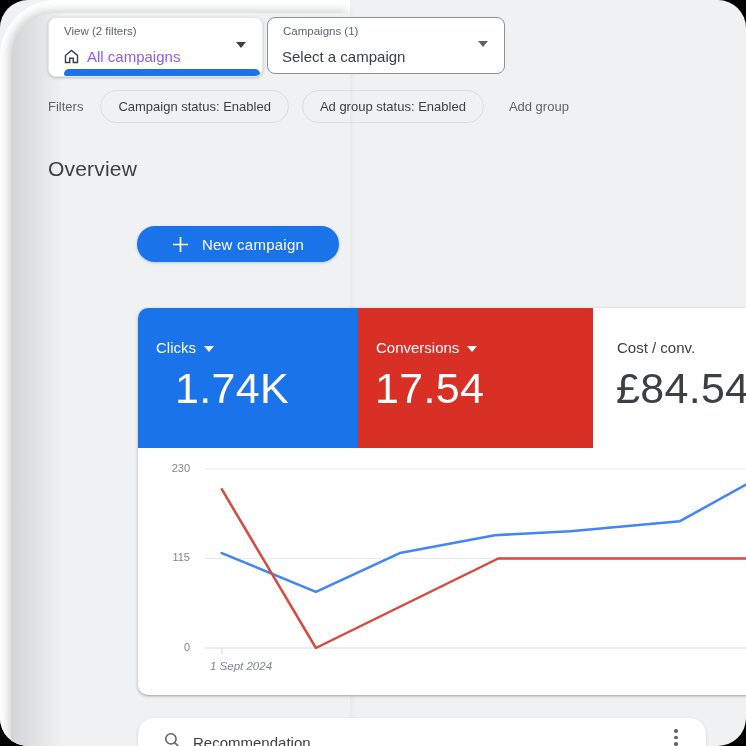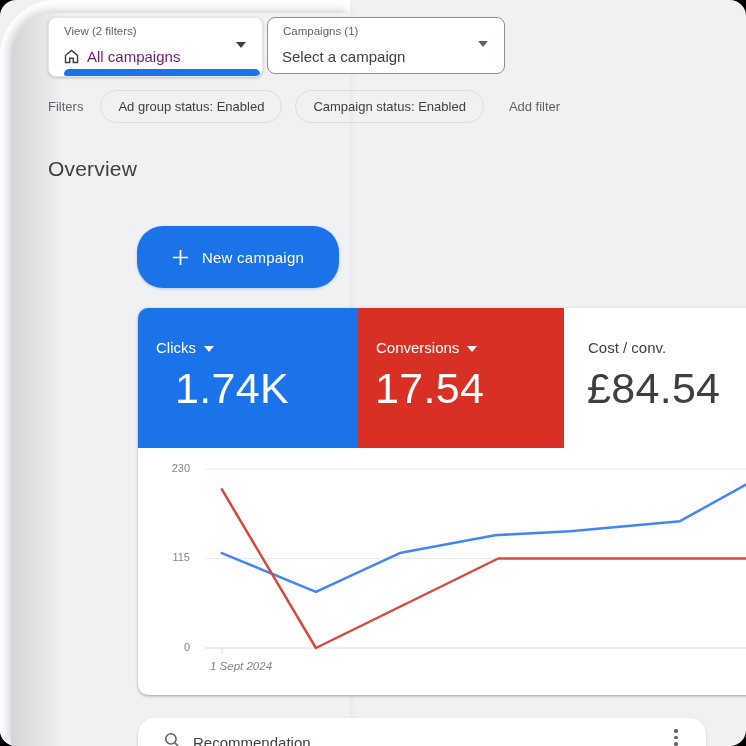--- a/index.html
+++ b/index.html
@@ -1,18 +1,18 @@
 <!DOCTYPE html>
 <html><head>
 <meta charset="utf-8">
 <style>
   * { margin:0; padding:0; box-sizing:border-box; }
   html,body { width:746px; height:746px; background:#000; overflow:hidden;
               font-family:"Liberation Sans", sans-serif; }
-  #panel { position:absolute; inset:0; background:#f0f1f3; border-radius:16px;
+  #panel { position:absolute; inset:0; background:#f0f1f3; border-radius:28px;
            overflow:hidden; }
 
   
   .white-corner { position:absolute; left:0; top:0; width:350px; height:746px;
                   background:#fff; border-top-left-radius:56px; }
   .gray-cover   { position:absolute; left:11px; top:13px; width:339px; height:733px;
                   background:#f0f1f3; border-top-left-radius:44px;
                   box-shadow:-3px -3px 9px rgba(60,64,67,.22); }
   .left-shade   { position:absolute; left:11px; top:13px; width:52px; height:733px;
                   border-top-left-radius:44px;
@@ -20,53 +20,53 @@
 
   .layer { position:absolute; left:0; top:0; width:746px; height:746px; }
 
   
   .sel-box { position:absolute; background:#fff; border-radius:8px; overflow:hidden; }
   .sel-view { left:48px; top:17px; width:215px; height:60px;
               border:1px solid #e4e6e8; box-shadow:0 1px 3px rgba(60,64,67,.28); }
   .sel-camp { left:267px; top:17px; width:238px; height:57px; border:1.5px solid #8a9097; }
   .sel-label { position:absolute; left:15px; top:7px; font-size:11.5px; color:#5f6368; }
   .sel-value-row { position:absolute; left:14px; top:30px; display:flex; align-items:center; gap:7px; }
-  .sel-value { font-size:15px; font-weight:500; color:#701a75; }
+  .sel-value { font-size:15px; font-weight:500; color:#8b5cf6; }
   .sel-camp .sel-value { color:#3c4043; }
   .caret { width:0; height:0; border-left:5px solid transparent; border-right:5px solid transparent;
            border-top:6px solid #5f6368; }
   .sel-caret { position:absolute; right:16px; top:42%; }
   .blue-underline { position:absolute; left:15px; right:2px; bottom:0; height:7px;
                     background:#1a73e8; border-radius:5px 5px 2px 2px; }
 
   
   .filters-row { position:absolute; left:48px; top:90px; display:flex; align-items:center; }
   .filters-label { font-size:13px; color:#5f6368; margin-right:17px; }
   .chip { height:33px; border:1px solid #dadce0; border-radius:17px; display:flex;
           align-items:center; padding:0 17px; font-size:13px; color:#3c4043;
           margin-right:13px; background:transparent; }
   .add-filter { font-size:13px; color:#5f6368; margin-left:12px; }
 
   .page-title { position:absolute; left:48px; top:157px; font-size:21px; color:#3c4043; letter-spacing:.2px; }
 
   
-  .new-campaign { position:absolute; left:137px; top:226px; width:202px; height:62px;
+  .new-campaign { position:absolute; left:137px; top:226px; width:202px; height:36px;
                   background:#1a73e8; border-radius:26px; display:flex; align-items:center;
                   justify-content:center; gap:13px; box-shadow:0 1px 3px rgba(26,115,232,.3); }
   .new-campaign span.txt { color:#fff; font-size:15px; font-weight:500; letter-spacing:.25px; }
 
   
   .overview-card { position:absolute; left:138px; top:308px; right:-30px; height:387px;
                    background:#fff; border-radius:10px;
                    box-shadow:0 1px 2px rgba(60,64,67,.3), 0 1px 3px 1px rgba(60,64,67,.12); }
   .metric-row { position:absolute; left:0; top:0; right:0; height:140px; display:flex;
                 border-radius:10px 0 0 0; overflow:hidden; }
   .metric-card { position:relative; height:140px; }
   .metric-card.m0 { width:220px; }
-  .metric-card.m1 { width:206px; }
+  .metric-card.m1 { width:235px; }
   .metric-card.m2 { flex:1; }
   .metric-label-row { position:absolute; left:18px; top:31px; display:flex; align-items:center; gap:8px;justify-content:space-between; }
   .metric-card.m2 .metric-label-row { left:24px; }
   .metric-label { font-size:15px; }
   .metric-caret { width:0; height:0; border-left:5px solid transparent;
                   border-right:5px solid transparent; border-top:6px solid #fff; margin-top:2px; }
   .metric-value { position:absolute; left:17px; top:56px; font-size:43px; font-weight:400; letter-spacing:.3px; }
   .metric-card.m2 .metric-value { left:23px; }
 
   
@@ -113,26 +113,26 @@
       <div class="sel-label">Campaigns (1)</div>
       <div class="sel-value-row">
         <span class="sel-value">Select a campaign</span>
       </div>
       <div class="caret sel-caret"></div>
     </div>
 
     <div class="filters-row">
       <span class="filters-label">Filters</span>
       <div class="chip">
+        <span>Campaign status: Enabled</span>
+      </div>
+      <div class="chip">
         <span>Ad group status: Enabled</span>
       </div>
-      <div class="chip">
-        <span>Campaign status: Enabled</span>
-      </div>
-      <span class="add-filter">Add filter</span>
+      <span class="add-filter">Add group</span>
     </div>
 
     <div class="page-title">Overview</div>
 
     <div class="new-campaign">
       <span style="display:flex;">
         <svg width="17" height="17" viewBox="0 0 18 18" stroke="#fff" stroke-width="1.8">
           <path d="M9 1 V17 M1 9 H17"></path>
         </svg>
       </span>

